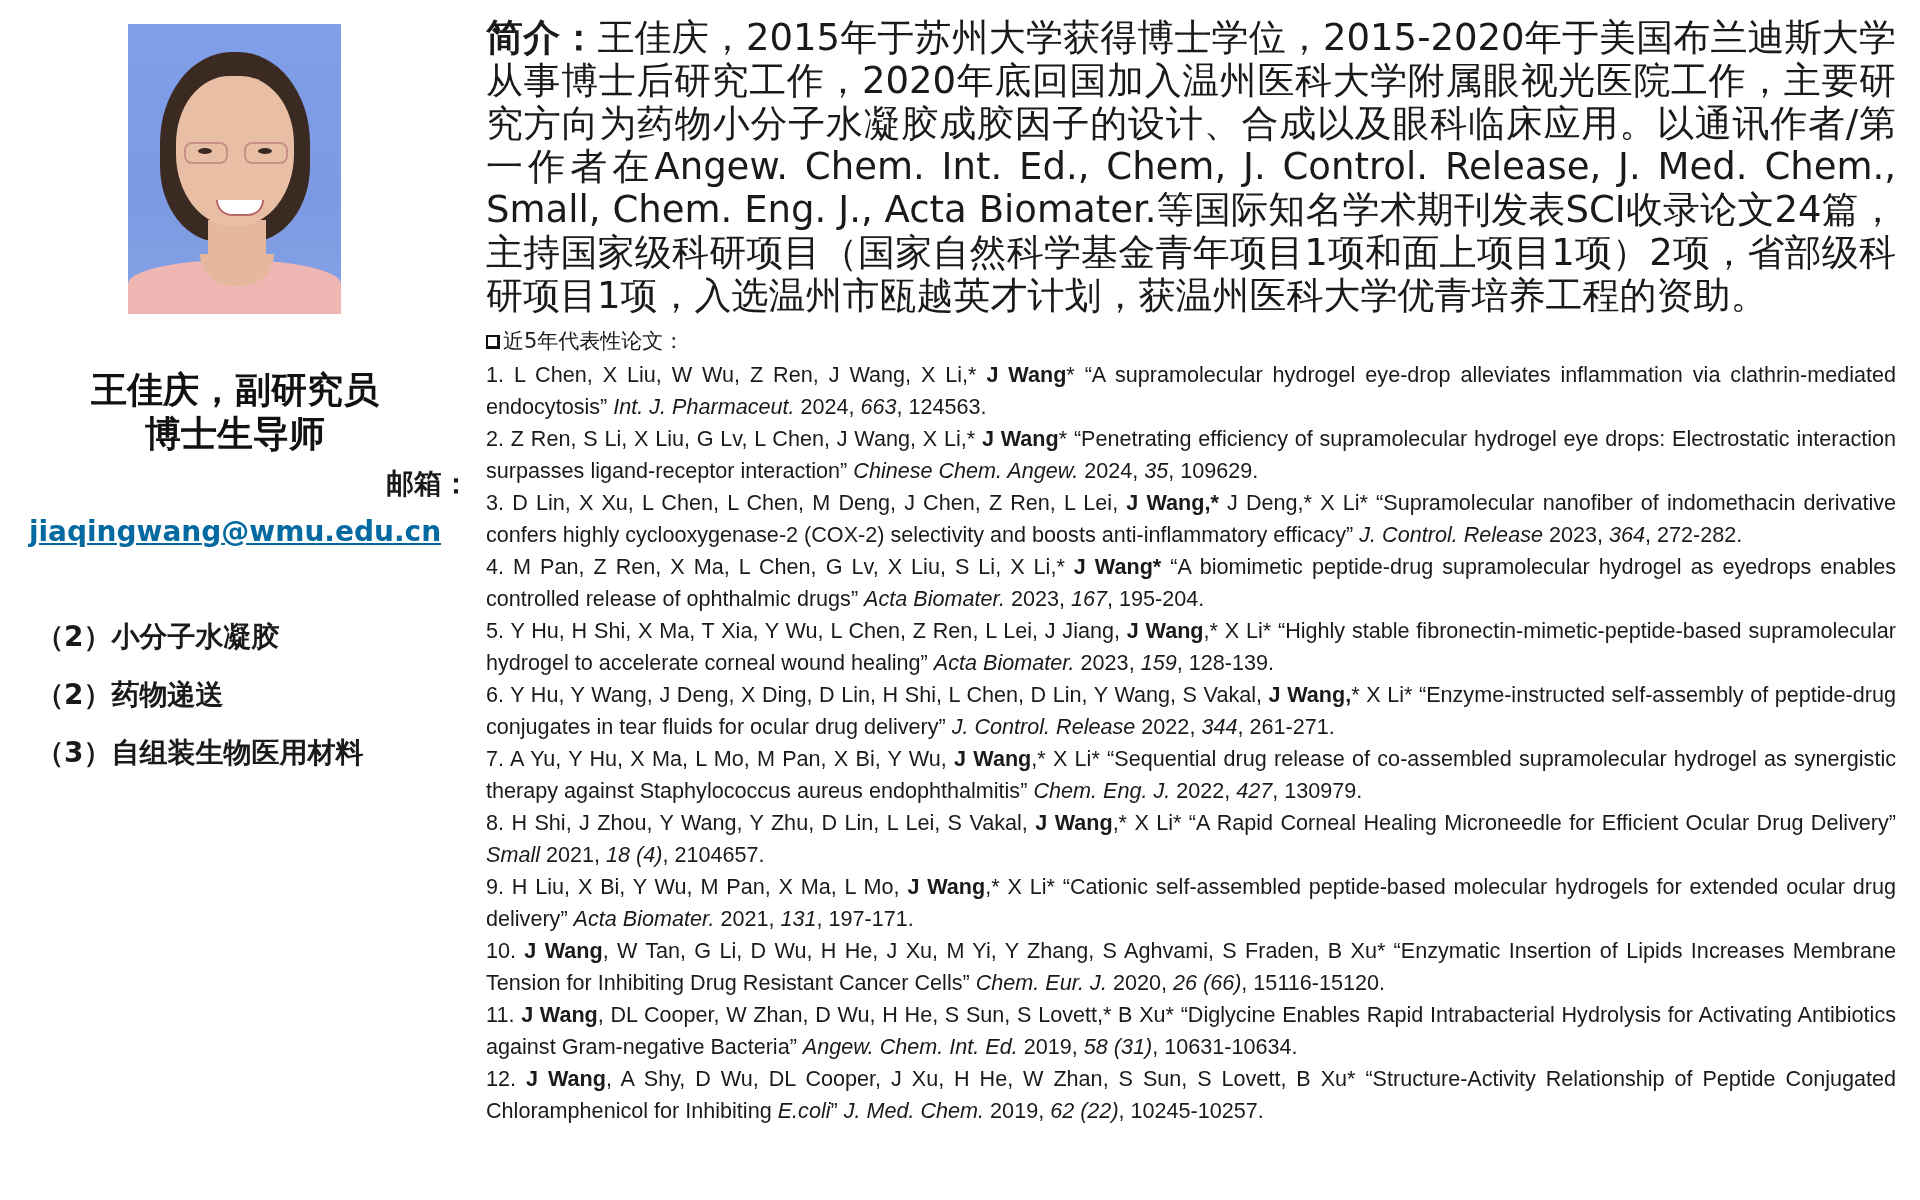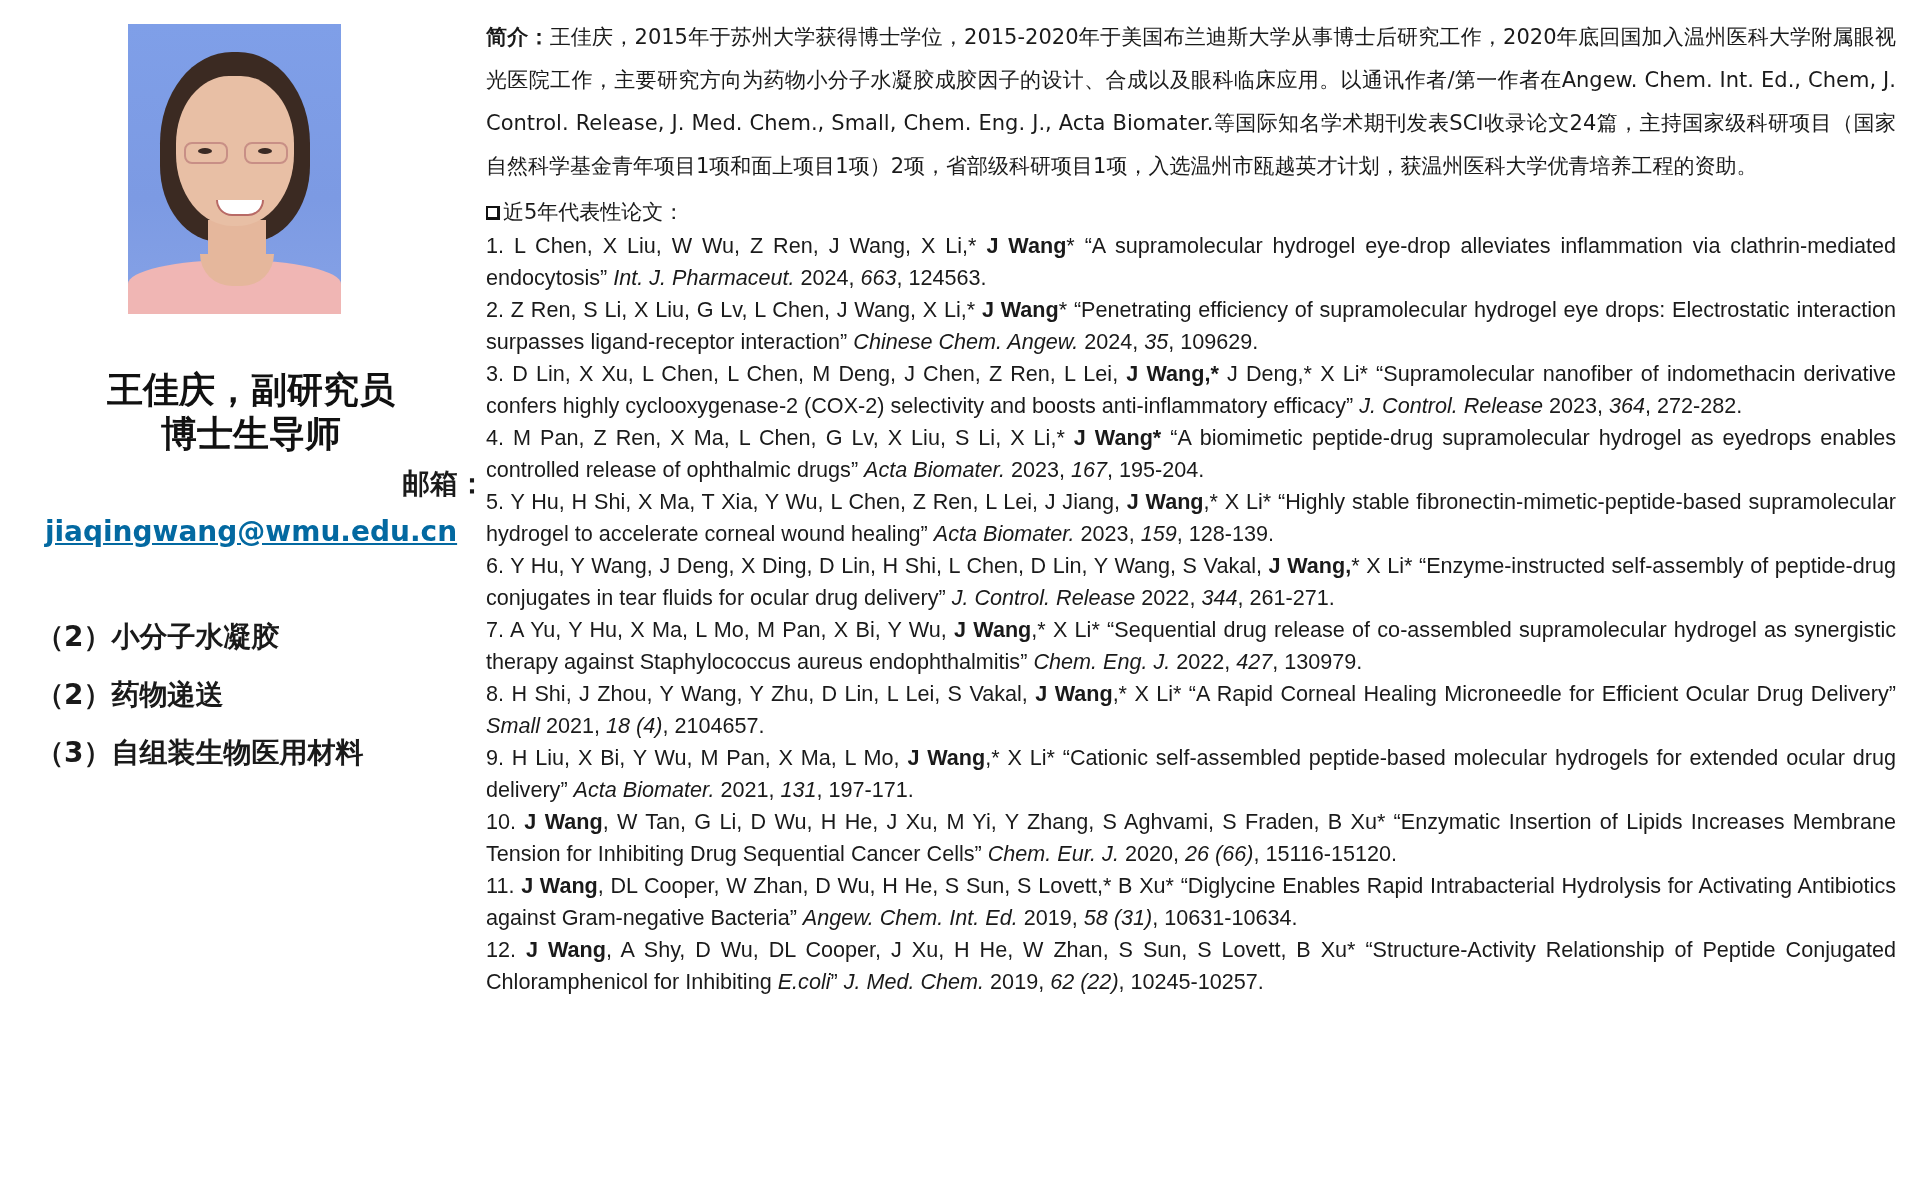--- a/index.html
+++ b/index.html
@@ -44,21 +44,21 @@
   .photo .shirt {
     position: absolute; left: 0; top: 236px; width: 213px; height: 60px;
     background: #f0b6b4; border-radius: 50% 50% 0 0 / 40% 40% 0 0;
   }
   .photo .collar {
     position: absolute; left: 72px; top: 230px; width: 74px; height: 32px;
     background: #e5b79c; border-radius: 0 0 40px 40px;
   }
 
   .name-block {
-    position: absolute; left: 16px; top: 368px; width: 470px; text-align: center;
+    position: absolute; left: 0; top: 368px; width: 470px; text-align: center;
   }
   .name-line {
     font-family: "DejaVu Sans", sans-serif; font-weight: bold; font-size: 36px; line-height: 44px; color: #111;
   }
   .email-label {
     font-family: "DejaVu Sans", sans-serif; font-weight: bold; font-size: 28px; line-height: 44px; margin-top: 6px; text-align: right;
   }
   .email-link {
     display: inline-block; font-family: "DejaVu Sans", sans-serif; font-weight: bold; font-size: 28px;
     color: #0369a1; text-decoration: underline; line-height: 44px; margin-top: 4px;
@@ -70,21 +70,21 @@
     font-family: "DejaVu Sans", sans-serif; font-weight: bold; font-size: 28px; line-height: 44px;
   }
   .research-item {
     font-family: "DejaVu Sans", sans-serif; font-weight: bold; font-size: 28px; line-height: 58px; padding-left: 16px;
   }
 
   .right {
     position: absolute; left: 486px; top: 16px; width: 1410px;
   }
   .bio {
-    font-family: "DejaVu Sans", sans-serif; font-size: 21px; line-height: 43px; color: #1a1a1a;
+    font-family: "DejaVu Sans", sans-serif; font-size: 37px; line-height: 43px; color: #1a1a1a;
     text-align: justify;
   }
   .bio-label { font-weight: bold; }
   .section-head {
     font-family: "DejaVu Sans", sans-serif; font-size: 21px; line-height: 32px; margin-top: 8px;
   }
   .checkbox {
     display: inline-block; width: 14px; height: 14px; border: 2px solid #111; border-right-width: 3px; border-bottom-width: 3px;
     vertical-align: -1px; margin-right: 3px; box-sizing: border-box;
   }
@@ -139,17 +139,17 @@
   <div class="pubs">
     <div class="pub"><span>1.</span> <span>L Chen, X Liu, W Wu, Z Ren, J Wang, X Li,* </span><b>J Wang</b><span>* “A supramolecular hydrogel eye-drop alleviates inflammation via clathrin-mediated endocytosis” </span><i>Int. J. Pharmaceut.</i><span> 2024, </span><i>663</i><span>, 124563.</span></div>
     <div class="pub"><span>2.</span> <span>Z Ren, S Li, X Liu, G Lv, L Chen, J Wang, X Li,* </span><b>J Wang</b><span>* “Penetrating efficiency of supramolecular hydrogel eye drops: Electrostatic interaction surpasses ligand-receptor interaction” </span><i>Chinese Chem. Angew.</i><span> 2024, </span><i>35</i><span>, 109629.</span></div>
     <div class="pub"><span>3.</span> <span>D Lin, X Xu, L Chen, L Chen, M Deng, J Chen, Z Ren, L Lei, </span><b>J Wang,*</b><span> J Deng,* X Li* “Supramolecular nanofiber of indomethacin derivative confers highly cyclooxygenase-2 (COX-2) selectivity and boosts anti-inflammatory efficacy” </span><i>J. Control. Release</i><span> 2023, </span><i>364</i><span>, 272-282.</span></div>
     <div class="pub"><span>4.</span> <span>M Pan, Z Ren, X Ma, L Chen, G Lv, X Liu, S Li, X Li,* </span><b>J Wang*</b><span> “A biomimetic peptide-drug supramolecular hydrogel as eyedrops enables controlled release of ophthalmic drugs” </span><i>Acta Biomater.</i><span> 2023, </span><i>167</i><span>, 195-204.</span></div>
     <div class="pub"><span>5.</span> <span>Y Hu, H Shi, X Ma, T Xia, Y Wu, L Chen, Z Ren, L Lei, J Jiang, </span><b>J Wang</b><span>,* X Li* “Highly stable fibronectin-mimetic-peptide-based supramolecular hydrogel to accelerate corneal wound healing” </span><i>Acta Biomater.</i><span> 2023, </span><i>159</i><span>, 128-139.</span></div>
     <div class="pub"><span>6.</span> <span>Y Hu, Y Wang, J Deng, X Ding, D Lin, H Shi, L Chen, D Lin, Y Wang, S Vakal, </span><b>J Wang,</b><span>* X Li* “Enzyme-instructed self-assembly of peptide-drug conjugates in tear fluids for ocular drug delivery” </span><i>J. Control. Release</i><span> 2022, </span><i>344</i><span>, 261-271.</span></div>
     <div class="pub"><span>7.</span> <span>A Yu, Y Hu, X Ma, L Mo, M Pan, X Bi, Y Wu, </span><b>J Wang</b><span>,* X Li* “Sequential drug release of co-assembled supramolecular hydrogel as synergistic therapy against Staphylococcus aureus endophthalmitis” </span><i>Chem. Eng. J.</i><span> 2022, </span><i>427</i><span>, 130979.</span></div>
     <div class="pub"><span>8.</span> <span>H Shi, J Zhou, Y Wang, Y Zhu, D Lin, L Lei, S Vakal, </span><b>J Wang</b><span>,* X Li* “A Rapid Corneal Healing Microneedle for Efficient Ocular Drug Delivery” </span><i>Small</i><span> 2021, </span><i>18 (4)</i><span>, 2104657.</span></div>
     <div class="pub"><span>9.</span> <span>H Liu, X Bi, Y Wu, M Pan, X Ma, L Mo, </span><b>J Wang</b><span>,* X Li* “Cationic self-assembled peptide-based molecular hydrogels for extended ocular drug delivery” </span><i>Acta Biomater.</i><span> 2021, </span><i>131</i><span>, 197-171.</span></div>
-    <div class="pub"><span>10.</span> <span></span><b>J Wang</b><span>, W Tan, G Li, D Wu, H He, J Xu, M Yi, Y Zhang, S Aghvami, S Fraden, B Xu* “Enzymatic Insertion of Lipids Increases Membrane Tension for Inhibiting Drug Sequential Cancer Cells” </span><i>Chem. Eur. J.</i><span> 2020, </span><i>26 (66)</i><span>, 15116-15120.</span></div>
+    <div class="pub"><span>10.</span> <span></span><b>J Wang</b><span>, W Tan, G Li, D Wu, H He, J Xu, M Yi, Y Zhang, S Aghvami, S Fraden, B Xu* “Enzymatic Insertion of Lipids Increases Membrane Tension for Inhibiting Drug Resistant Cancer Cells” </span><i>Chem. Eur. J.</i><span> 2020, </span><i>26 (66)</i><span>, 15116-15120.</span></div>
     <div class="pub"><span>11.</span> <span></span><b>J Wang</b><span>, DL Cooper, W Zhan, D Wu, H He, S Sun, S Lovett,* B Xu* “Diglycine Enables Rapid Intrabacterial Hydrolysis for Activating Antibiotics against Gram-negative Bacteria” </span><i>Angew. Chem. Int. Ed.</i><span> 2019, </span><i>58 (31)</i><span>, 10631-10634.</span></div>
     <div class="pub"><span>12.</span> <span></span><b>J Wang</b><span>, A Shy, D Wu, DL Cooper, J Xu, H He, W Zhan, S Sun, S Lovett, B Xu* “Structure-Activity Relationship of Peptide Conjugated Chloramphenicol for Inhibiting </span><i>E.coli</i><span>” </span><i>J. Med. Chem.</i><span> 2019, </span><i>62 (22)</i><span>, 10245-10257.</span></div>
   </div>
 </div>
 
 </body></html>

